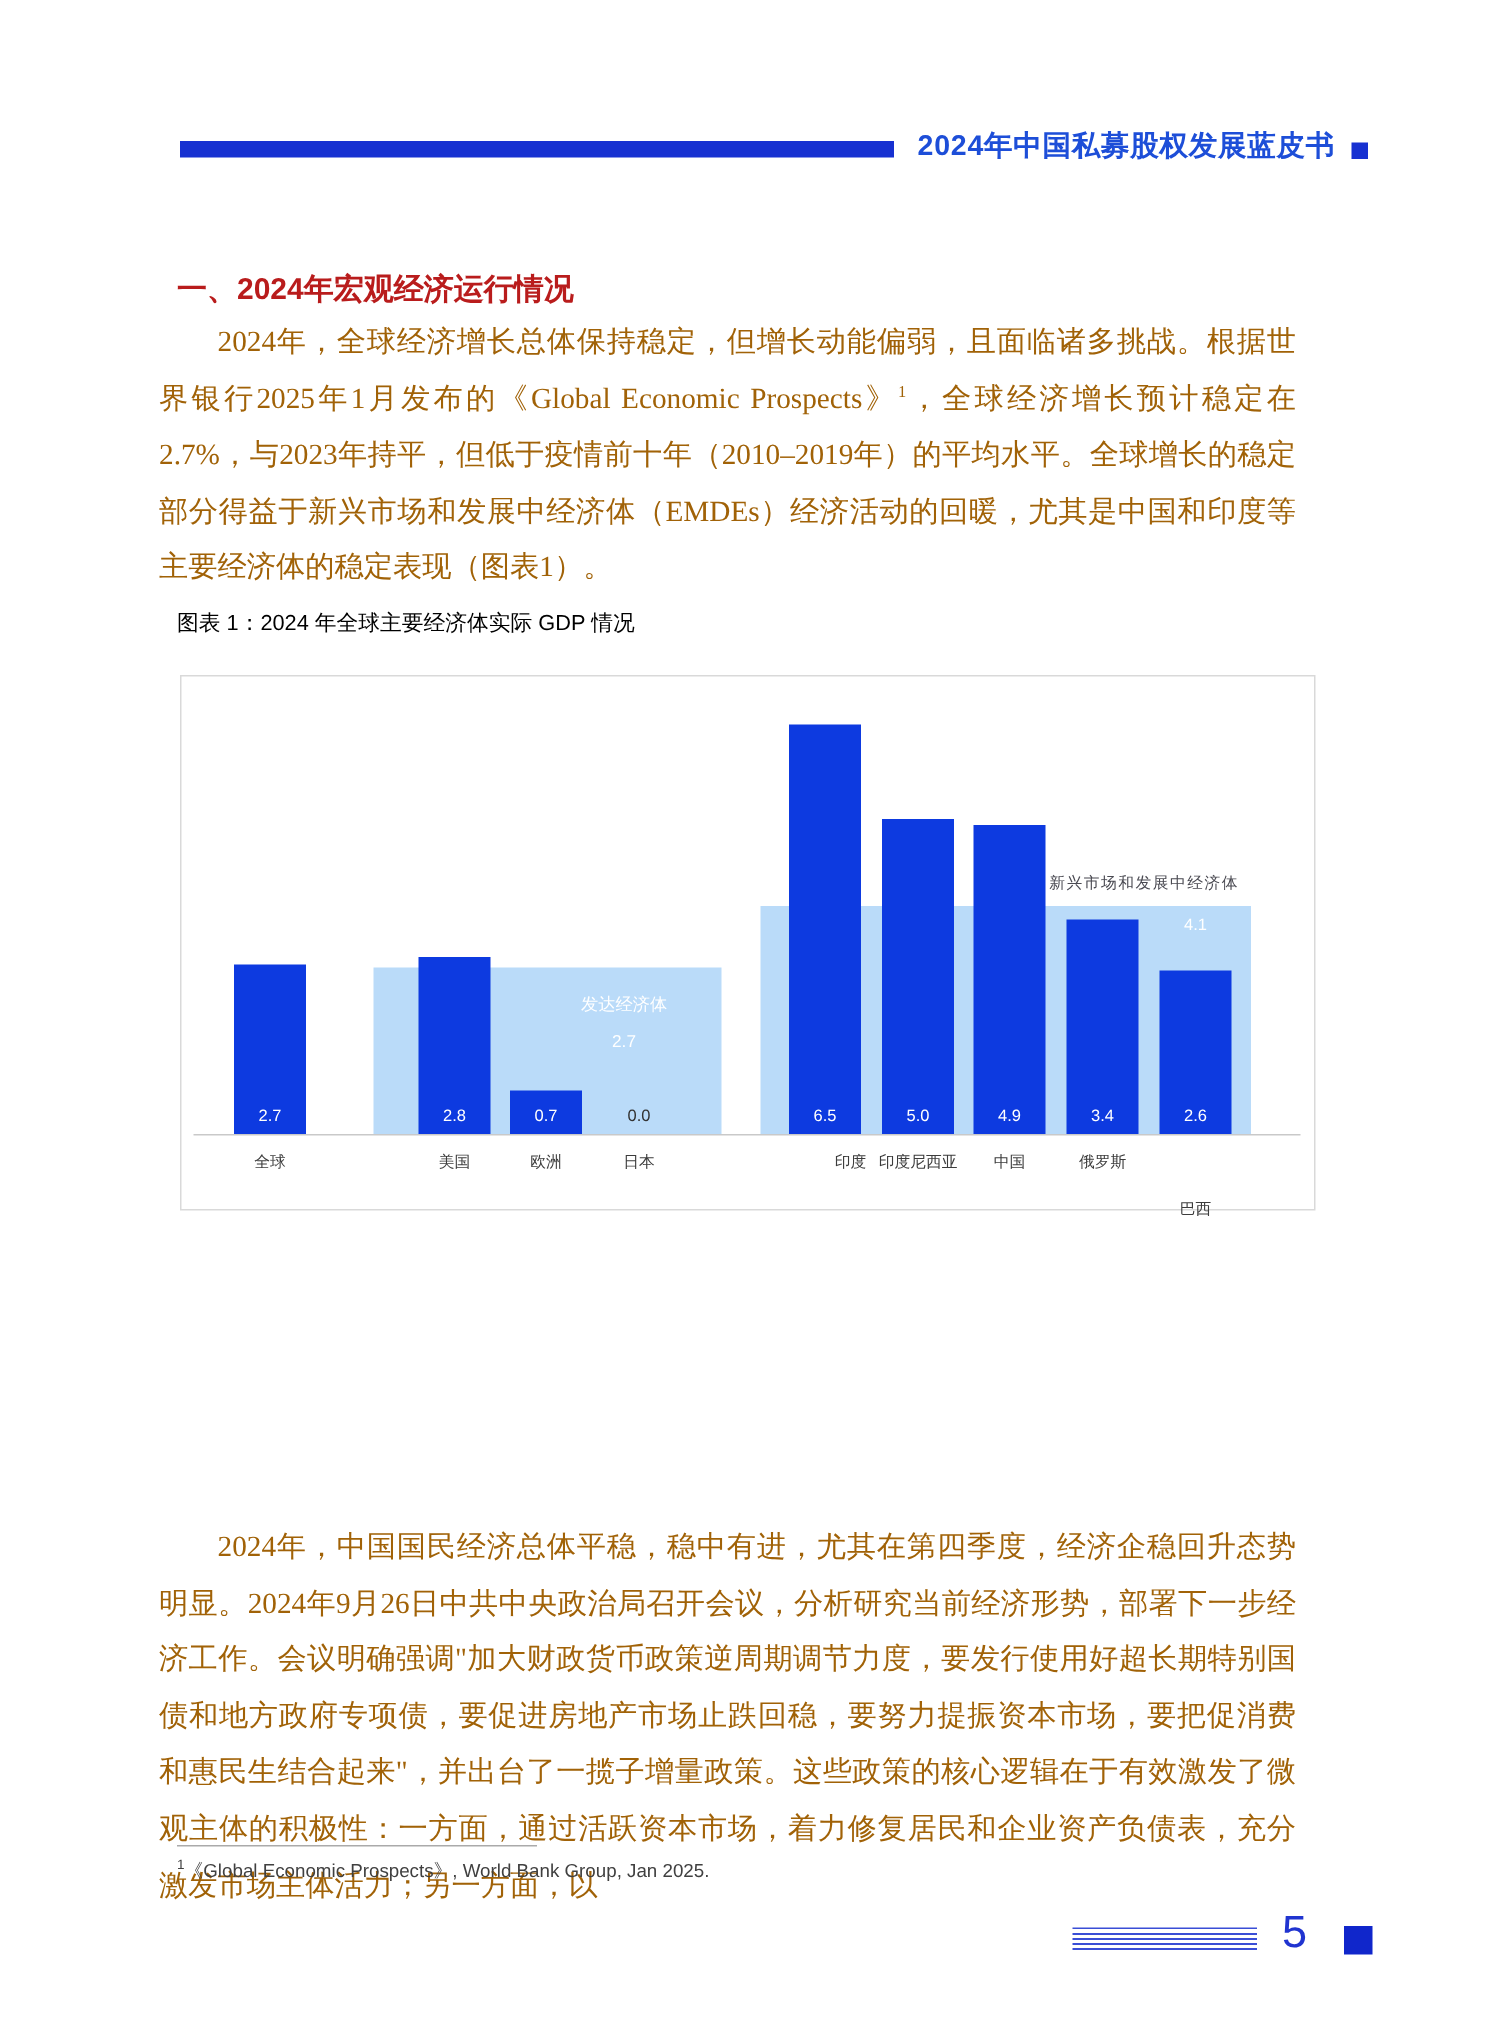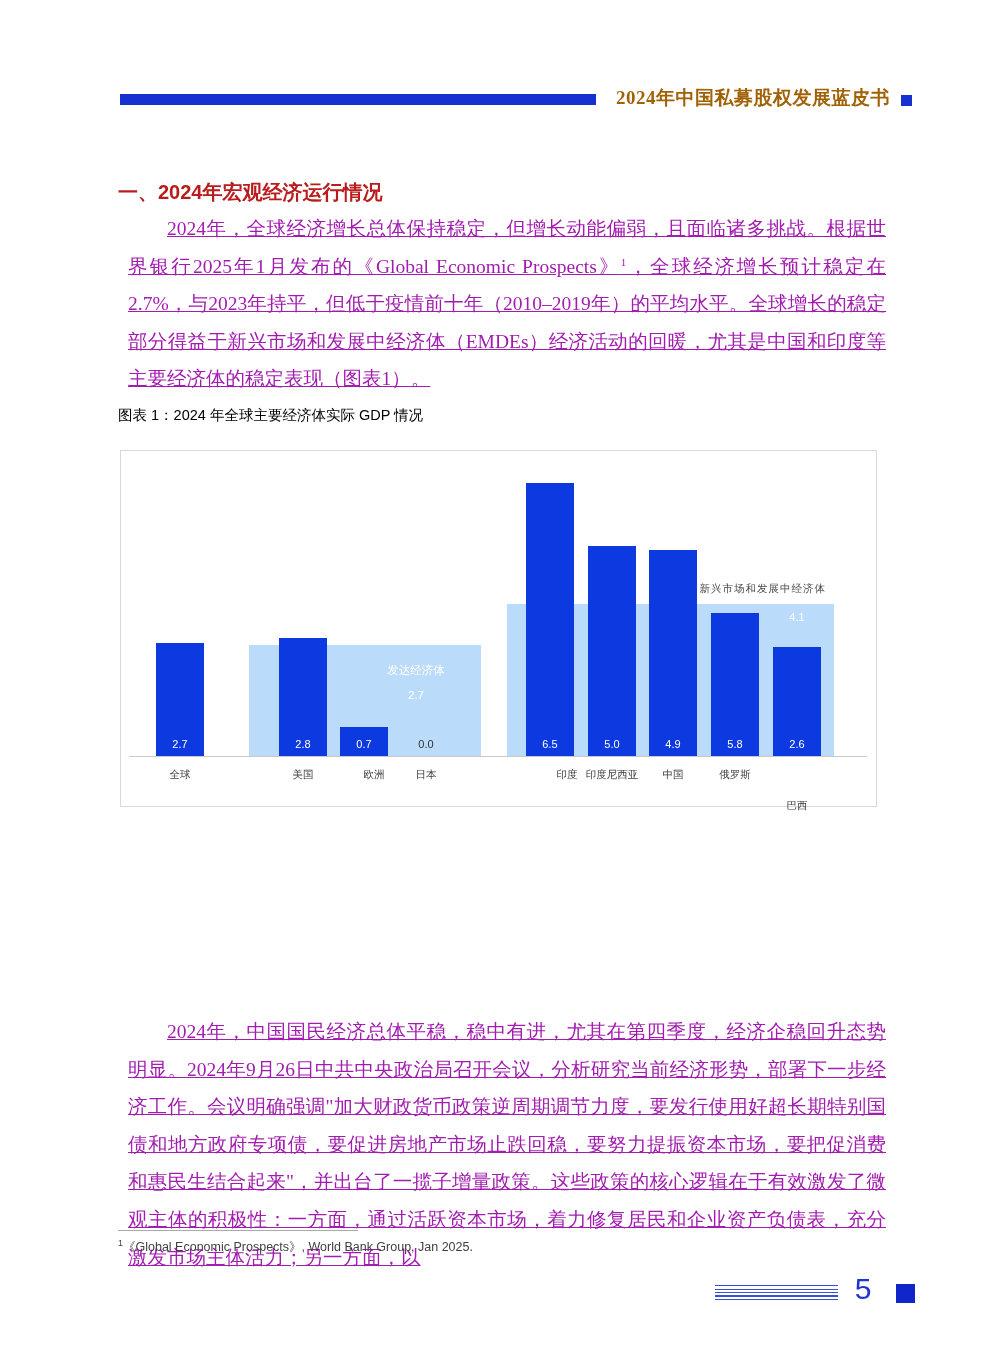--- a/index.html
+++ b/index.html
@@ -6,35 +6,35 @@
   html,body { background:#ffffff; }
   .page {
     position:relative; width:992px; height:1346px; margin:0 auto;
     background:#ffffff; overflow:hidden;
     font-family:"Liberation Serif","DejaVu Serif",serif;
   }
   
   .header-rule { position:absolute; left:120px; top:94px; width:476px; height:11px; background:#1731d1; }
   .header-title {
     position:absolute; left:560px; top:86px; width:330px; text-align:right;
-    font-family:Liberation Serif, serif; font-weight:bold;
-    font-size:19px; line-height:24px; color:#a16207; letter-spacing:.5px;
+    font-family:Liberation Sans, sans-serif; font-weight:bold;
+    font-size:19px; line-height:24px; color:#1d4ed8; letter-spacing:.5px;
   }
   .header-square { position:absolute; left:901px; top:95px; width:11px; height:11px; background:#1731d1; }
   
   .section-heading {
     position:absolute; left:118px; top:179px;
     font-family:"Liberation Sans","DejaVu Sans",sans-serif; font-weight:bold;
     font-size:20px; color:#b91c1c;
   }
   
   .para {
-    position:absolute; left:128px; width:758px;
-    font-size:19.5px; line-height:37.6px; color:#a21caf;
-    text-align:justify; text-indent:2em;text-decoration:underline;
+    position:absolute; left:106px; width:758px;
+    font-size:19.5px; line-height:37.6px; color:#a16207;
+    text-align:justify; text-indent:2em;
   }
   .para sup { font-size:11px; vertical-align:super; line-height:0; }
   #para1 { top:210px; }
   #para2 { top:876px; }
   #para3 { top:1013px; }
   
   .figure-caption {
     position:absolute; left:118px; top:406px;
     font-family:"Liberation Sans","DejaVu Sans",sans-serif;
     font-size:14.5px; color:#000000;
@@ -115,34 +115,34 @@
       <div class="emerging-title">新兴市场和发展中经济体</div>
       <div class="emerging-value">4.1</div>
     <div class="bar" style="left: 35px; width: 48px; top: 192px; height: 113px; background: rgb(13, 58, 224);"></div>
         <div class="bar-label" style="left: 34px; width: 50px; top: 287px;">2.7</div>
         <div class="tick-label" style="left: 9px; width: 100px;">全球</div>
         <div class="bar" style="left: 158px; width: 48px; top: 187px; height: 118px; background: rgb(13, 58, 224);"></div>
         <div class="bar-label" style="left: 157px; width: 50px; top: 287px;">2.8</div>
         <div class="tick-label" style="left: 132px; width: 100px;">美国</div>
         <div class="bar" style="left: 219px; width: 48px; top: 276px; height: 29px; background: rgb(13, 58, 224);"></div>
         <div class="bar-label" style="left: 218px; width: 50px; top: 287px;">0.7</div>
-        <div class="tick-label" style="left: 203px; width: 100px;">欧洲</div>
+        <div class="tick-label" style="left: 193px; width: 100px;">欧洲</div>
         <div class="bar-label dark" style="left: 280px; width: 50px; top: 287px;">0.0</div>
         <div class="tick-label" style="left: 255px; width: 100px;">日本</div>
         <div class="bar" style="left: 405px; width: 48px; top: 32px; height: 273px; background: rgb(13, 58, 224);"></div>
         <div class="bar-label" style="left: 404px; width: 50px; top: 287px;">6.5</div>
         <div class="tick-label" style="left: 396px; width: 100px;">印度</div>
         <div class="bar" style="left: 467px; width: 48px; top: 95px; height: 210px; background: rgb(13, 58, 224);"></div>
         <div class="bar-label" style="left: 466px; width: 50px; top: 287px;">5.0</div>
         <div class="tick-label" style="left: 441px; width: 100px;">印度尼西亚</div>
         <div class="bar" style="left: 528px; width: 48px; top: 99px; height: 206px; background: rgb(13, 58, 224);"></div>
         <div class="bar-label" style="left: 527px; width: 50px; top: 287px;">4.9</div>
         <div class="tick-label" style="left: 502px; width: 100px;">中国</div>
         <div class="bar" style="left: 590px; width: 48px; top: 162px; height: 143px; background: rgb(13, 58, 224);"></div>
-        <div class="bar-label" style="left: 589px; width: 50px; top: 287px;">5.8</div>
+        <div class="bar-label" style="left: 589px; width: 50px; top: 287px;">3.4</div>
         <div class="tick-label" style="left: 564px; width: 100px;">俄罗斯</div>
         <div class="bar" style="left: 652px; width: 48px; top: 196px; height: 109px; background: rgb(13, 58, 224);"></div>
         <div class="bar-label" style="left: 651px; width: 50px; top: 287px;">2.6</div>
         <div class="tick-label" style="left: 626px; width: 100px; margin-top: 31px;">巴西</div>
       </div>
   </div>
 
 
   <p class="para" id="para3">2024年，中国国民经济总体平稳，稳中有进，尤其在第四季度，经济企稳回升态势明显。2024年9月26日中共中央政治局召开会议，分析研究当前经济形势，部署下一步经济工作。会议明确强调"加大财政货币政策逆周期调节力度，要发行使用好超长期特别国债和地方政府专项债，要促进房地产市场止跌回稳，要努力提振资本市场，要把促消费和惠民生结合起来"，并出台了一揽子增量政策。这些政策的核心逻辑在于有效激发了微观主体的积极性：一方面，通过活跃资本市场，着力修复居民和企业资产负债表，充分激发市场主体活力；另一方面，以</p>
 

